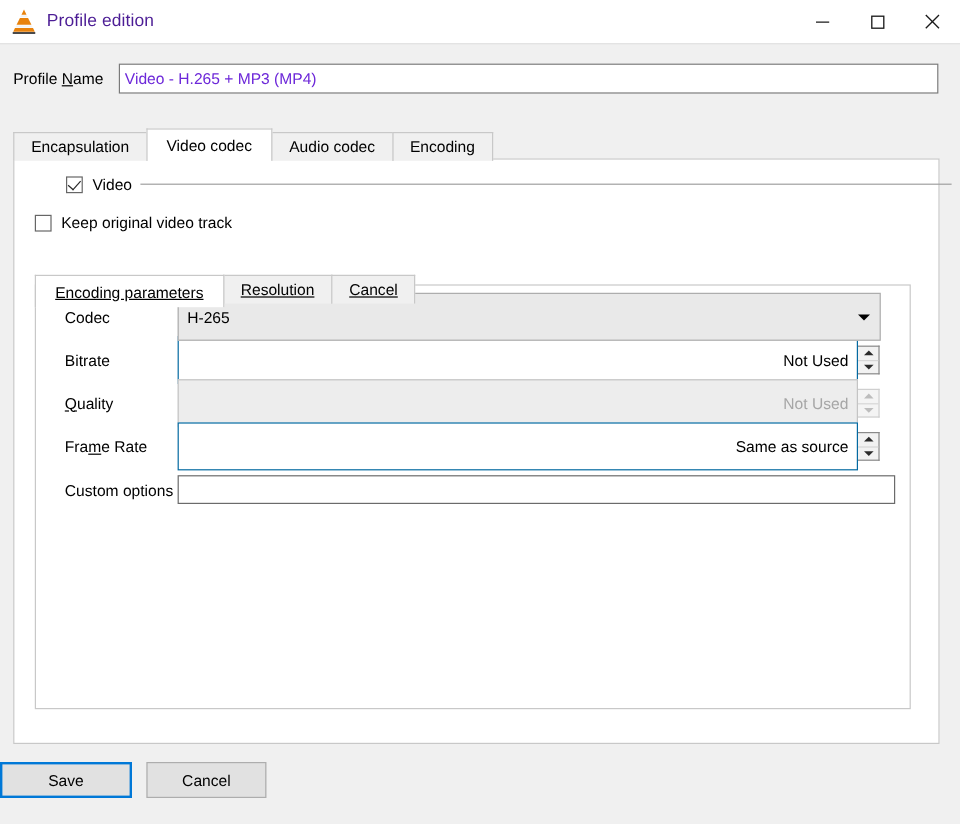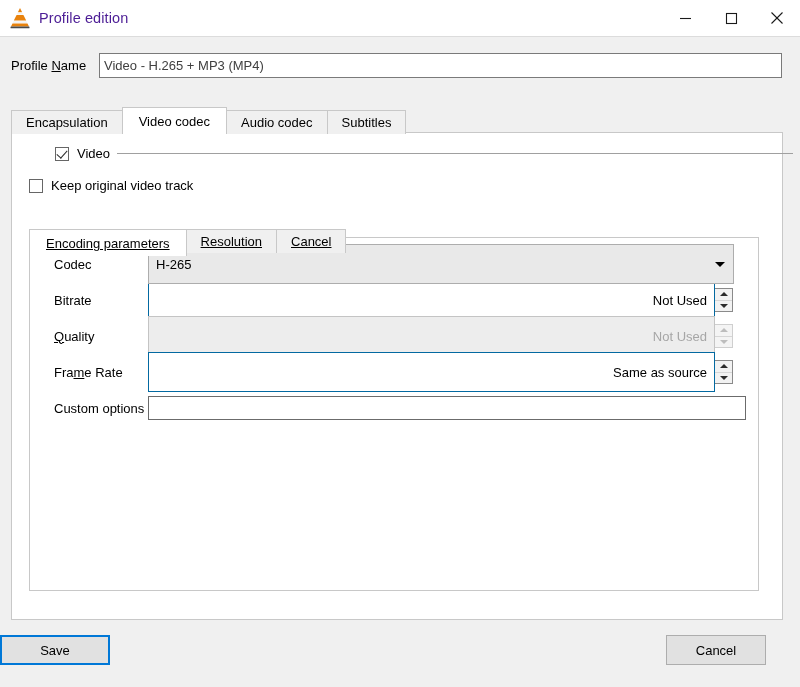--- a/index.html
+++ b/index.html
@@ -73,21 +73,21 @@
     white-space: nowrap;
   }
   .profile-input {
     width: 683px;
     height: 25px;
     box-sizing: border-box;
     border: 1px solid #7a7a7a;
     background: #ffffff;
     font-family: "Liberation Sans", sans-serif;
     font-size: 13px;
-    color: #404040;
+    color: #6d28d9;
     padding: 0 4px;
     outline: none;
   }
   u { text-decoration: underline; }
 
   
   .tabstrip {
     position: absolute;
     left: 11px; top: 108px;
     width: 772px;
@@ -302,21 +302,21 @@
   }
 
   
   .footer {
     position: absolute;
     left: 0; top: 630px;
     width: 800px;
     height: 40px;
     display: flex;
     align-items: center;
-    justify-content: space-between;
+    justify-content: flex-start;
     padding-right: 34px;
     box-sizing: border-box;
   }
   .btn {
     height: 30px;
     box-sizing: border-box;
     display: flex;
     align-items: center;
     justify-content: center;
     font-size: 13px;
@@ -368,21 +368,21 @@
 
 <div class="profile-row">
   <span class="profile-label"><span>Profile </span><u>N</u><span>ame</span></span>
   <input class="profile-input" type="text" value="Video - H.265 + MP3 (MP4)" style="">
 </div>
 
 <div class="tabstrip">
   <div class="tab">Encapsulation</div>
   <div class="tab active">Video codec</div>
   <div class="tab">Audio codec</div>
-  <div class="tab">Subtitles</div>
+  <div class="tab">Encoding</div>
 </div>
 
 <div class="outer-panel">
 
   <div class="chk-row chk-video">
     <div class="checkbox checked"></div>
     <span class="chk-label">Video</span>
     <div class="group-rule"></div>
   </div>
 

